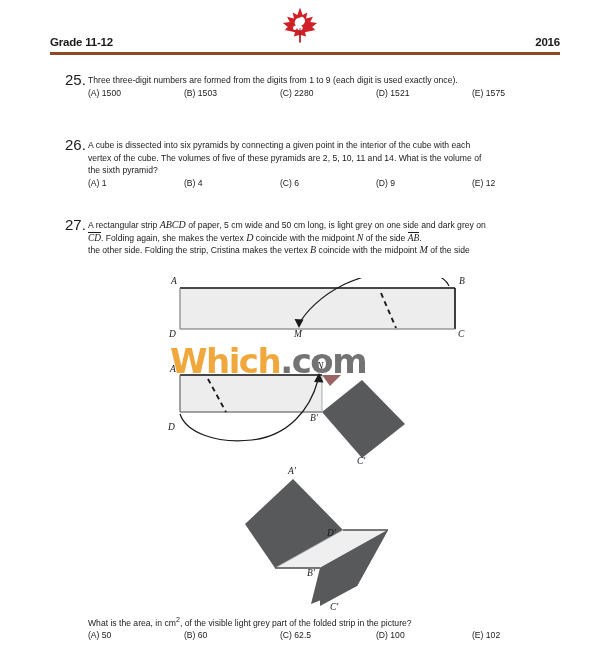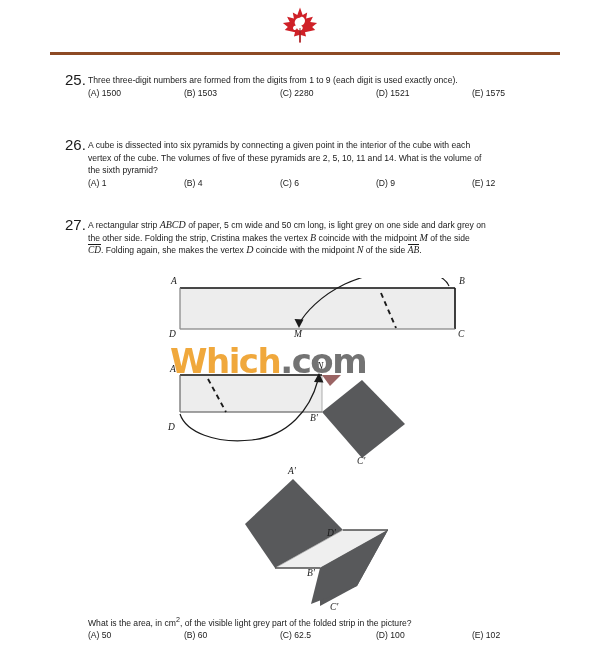--- a/index.html
+++ b/index.html
@@ -143,20 +143,24 @@
 <div class="page-header">
 
   <div class="logo-wrap">
     <svg width="38" height="38" viewBox="0 0 100 100">
       <path d="M50 4 L57 24 L69 17 L66 33 L84 28 L77 42 L95 45 L82 55 L90 63 L63 69 L66 80 L52 76 L52 96 L48 96 L48 76 L34 80 L37 69 L10 63 L18 55 L5 45 L23 42 L16 28 L34 33 L31 17 L43 24 Z" fill="#cf2027"></path>
       <path d="M56 28 C61 30 64 35 63 41 C62 47 58 50 53 52 C56 53 58 56 57 59 C56 63 52 65 48 64 C45 63 43 61 42 58 C41 62 38 64 35 63 C32 62 31 59 32 56 C33 53 36 51 39 51 C36 48 35 43 37 39 C39 34 44 31 49 31 C50 30 52 28 56 28 Z" fill="#ffffff"></path>
       <path d="M50 58 L50 96" stroke="#8d1f1f" stroke-width="2.4" fill="none"></path>
     </svg>
   </div>
 
+  <div class="header-row">
+    <div class="header-left">Grade 11-12</div>
+    <div class="header-right">2016</div>
+  </div>
 
   <div class="header-rule"></div>
 </div>
 
 <div class="question" style="top:74px;">
   <div class="q-num">25.</div>
   <div class="q-body">
     <div class="q-text">Three three-digit numbers are formed from the digits from 1 to 9 (each digit is used exactly once).</div>
     <div class="choices">
       <div class="choice">(A) 1500</div>
@@ -181,22 +185,22 @@
       <div class="choice">(D) 9</div>
       <div class="choice">(E) 12</div>
     </div>
   </div>
 </div>
 
 <div class="question" style="top:219px;">
   <div class="q-num">27.</div>
   <div class="q-body">
     <div class="q-text">A rectangular strip <i>ABCD</i> of paper, 5 cm wide and 50 cm long, is light grey on one side and dark grey on</div>
+    <div class="q-text"><span class="overline">CD</span>. Folding again, she makes the vertex <i>D</i> coincide with the midpoint <i>N</i> of the side <span class="overline">AB</span>.</div>
     <div class="q-text">the other side. Folding the strip, Cristina makes the vertex <i>B</i> coincide with the midpoint <i>M</i> of the side</div>
-    <div class="q-text"><span class="overline">CD</span>. Folding again, she makes the vertex <i>D</i> coincide with the midpoint <i>N</i> of the side <span class="overline">AB</span>.</div>
   </div>
 </div>
 
 <div class="figure" style="top:278px; height:62px;">
   <svg width="600" height="62" viewBox="0 0 600 62">
 
     <rect x="180" y="10" width="275" height="41" fill="#ededed" stroke="#9a9a9a" stroke-width="0.8"></rect>
 
     <line x1="180" y1="10" x2="455" y2="10" stroke="#1a1a1a" stroke-width="1.6"></line>
     <line x1="455" y1="10" x2="455" y2="51" stroke="#1a1a1a" stroke-width="1.6"></line>

